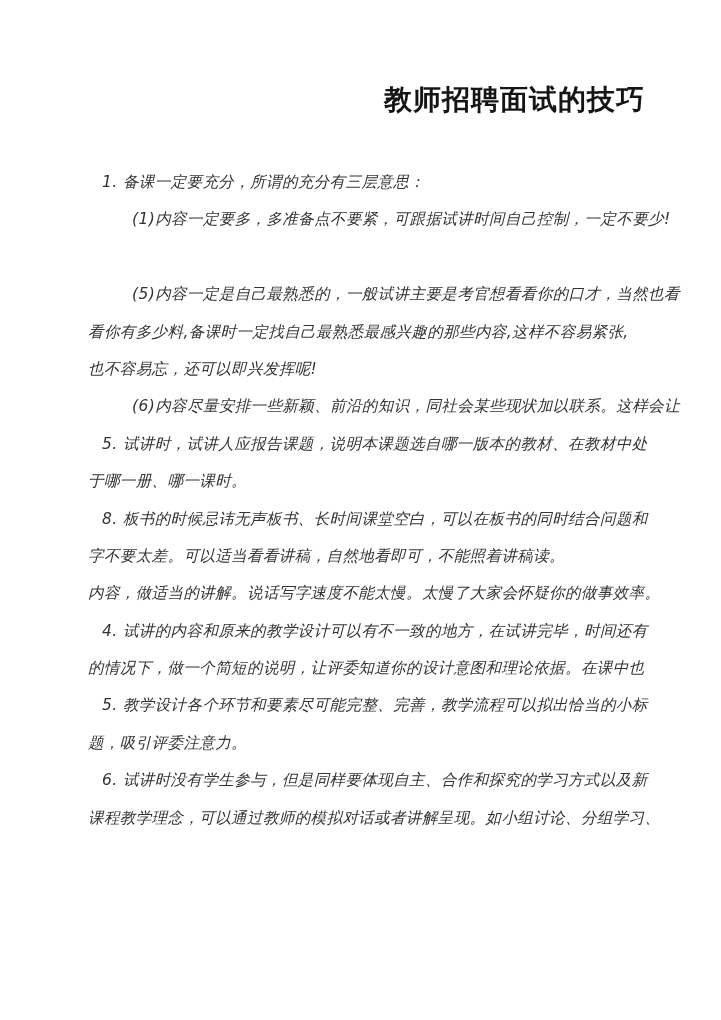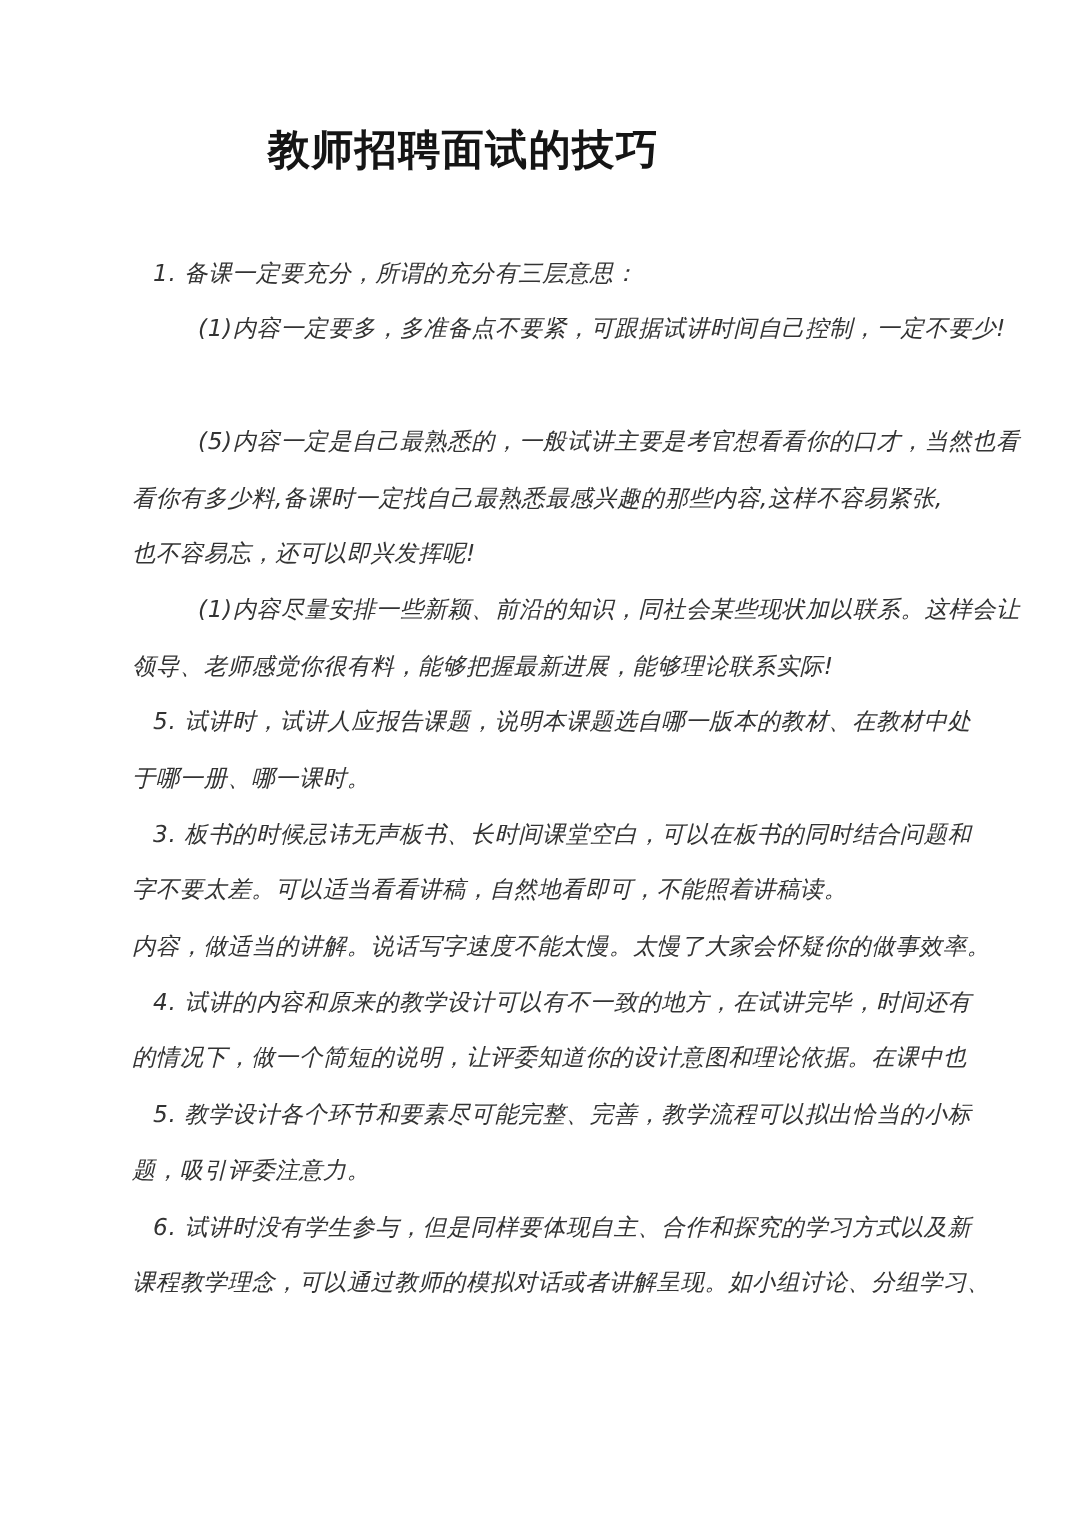--- a/index.html
+++ b/index.html
@@ -14,27 +14,28 @@
     background: #ffffff;
     overflow: hidden;
     font-family: "DejaVu Sans", sans-serif;
   }
   .doc-title {
     position: absolute;
     top: 80px;
     left: 0;
     width: 618px;
     margin: 0;
-    text-align: center;
+    text-align: right;
     font-family: "DejaVu Serif", serif;
     font-weight: bold;
     font-size: 28px;
     line-height: 40px;
     color: #151515;
     letter-spacing: 1px;
+    padding-left: 27px;
   }
   .doc-body {
     position: absolute;
     top: 164px;
     left: 88px;
     width: 560px;
     color: #333333;
     font-size: 15.5px;
     font-style: italic;
   }
@@ -55,25 +56,24 @@
 
   <h1 class="doc-title">教师招聘面试的技巧</h1>
 
   <div class="doc-body">
     <div class="line indent-num">1. 备课一定要充分，所谓的充分有三层意思：</div>
     <div class="line indent-paren">(1)内容一定要多，多准备点不要紧，可跟据试讲时间自己控制，一定不要少!</div>
     <div class="line blank"></div>
     <div class="line indent-paren">(5)内容一定是自己最熟悉的，一般试讲主要是考官想看看你的口才，当然也看</div>
     <div class="line">看你有多少料,备课时一定找自己最熟悉最感兴趣的那些内容,这样不容易紧张,</div>
     <div class="line">也不容易忘，还可以即兴发挥呢!</div>
-    <div class="line indent-paren">(1)内容尽量安排一些新颖、前沿的知识，同社会某些现状加以联系。这样会让</div>
-    <div class="line">领导、老师感觉你很有料，能够把握最新进展，能够理论联系实际!</div>
+    <div class="line indent-paren">(6)内容尽量安排一些新颖、前沿的知识，同社会某些现状加以联系。这样会让</div>
     <div class="line indent-num">5. 试讲时，试讲人应报告课题，说明本课题选自哪一版本的教材、在教材中处</div>
     <div class="line">于哪一册、哪一课时。</div>
-    <div class="line indent-num">3. 板书的时候忌讳无声板书、长时间课堂空白，可以在板书的同时结合问题和</div>
+    <div class="line indent-num">8. 板书的时候忌讳无声板书、长时间课堂空白，可以在板书的同时结合问题和</div>
     <div class="line">字不要太差。可以适当看看讲稿，自然地看即可，不能照着讲稿读。</div>
     <div class="line">内容，做适当的讲解。说话写字速度不能太慢。太慢了大家会怀疑你的做事效率。</div>
     <div class="line indent-num">4. 试讲的内容和原来的教学设计可以有不一致的地方，在试讲完毕，时间还有</div>
     <div class="line">的情况下，做一个简短的说明，让评委知道你的设计意图和理论依据。在课中也</div>
     <div class="line indent-num">5. 教学设计各个环节和要素尽可能完整、完善，教学流程可以拟出恰当的小标</div>
     <div class="line">题，吸引评委注意力。</div>
     <div class="line indent-num">6. 试讲时没有学生参与，但是同样要体现自主、合作和探究的学习方式以及新</div>
     <div class="line">课程教学理念，可以通过教师的模拟对话或者讲解呈现。如小组讨论、分组学习、</div>
   </div>
 

